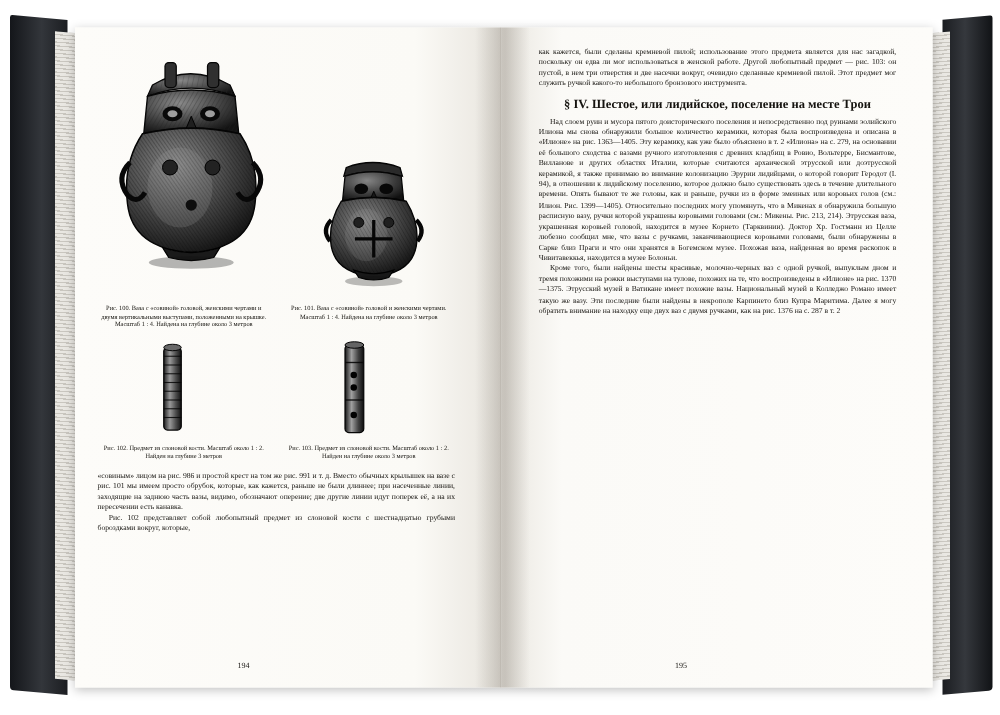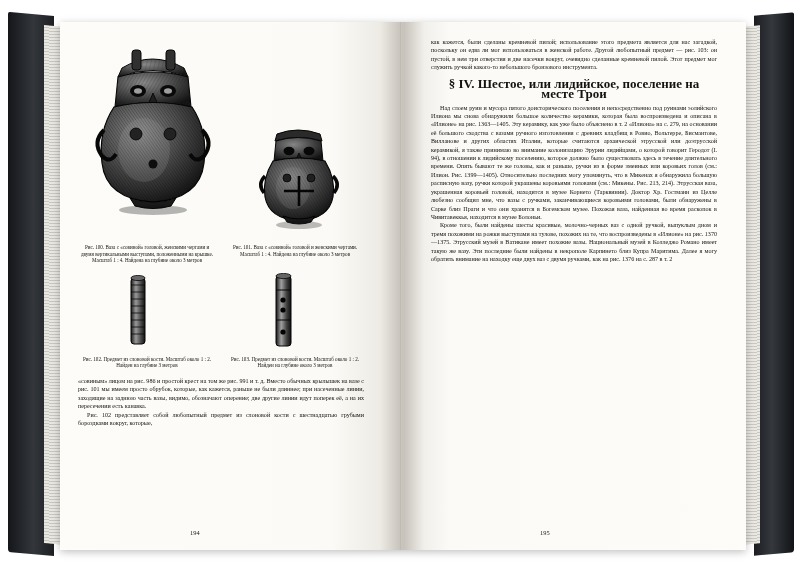--- a/index.html
+++ b/index.html
@@ -122,21 +122,21 @@
     margin: 0 0 0 0;
     font-size: 6.1px;
     line-height: 8.4px;
     text-align: justify;
     text-indent: 9px;
     hyphens: auto;
   }
   p.body.cont { text-indent: 0; }
   .section-title {
     margin: 7px 0 5px 0;
-    font-size: 13px;
+    font-size: 10px;
     font-weight: bold;
     text-align: center;
     line-height: 10px;
   }
   .folio {
     position: absolute;
     bottom: 14px;
     font-size: 6.4px;
     color: #1a1814;
   }

